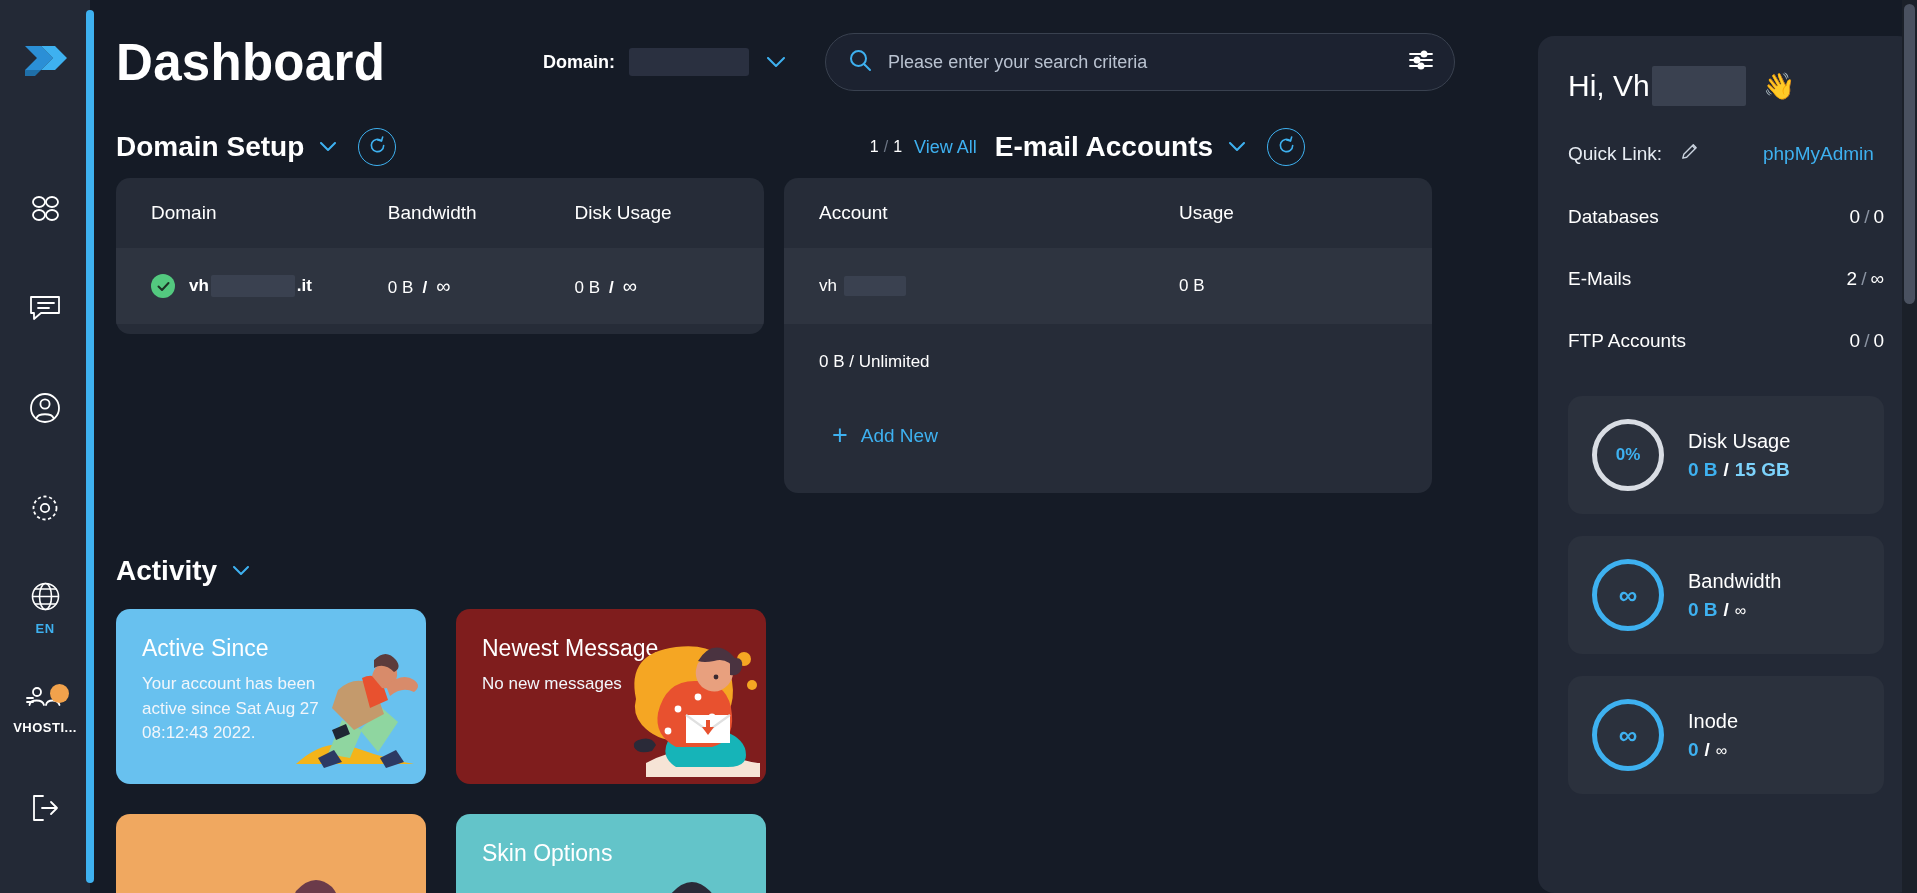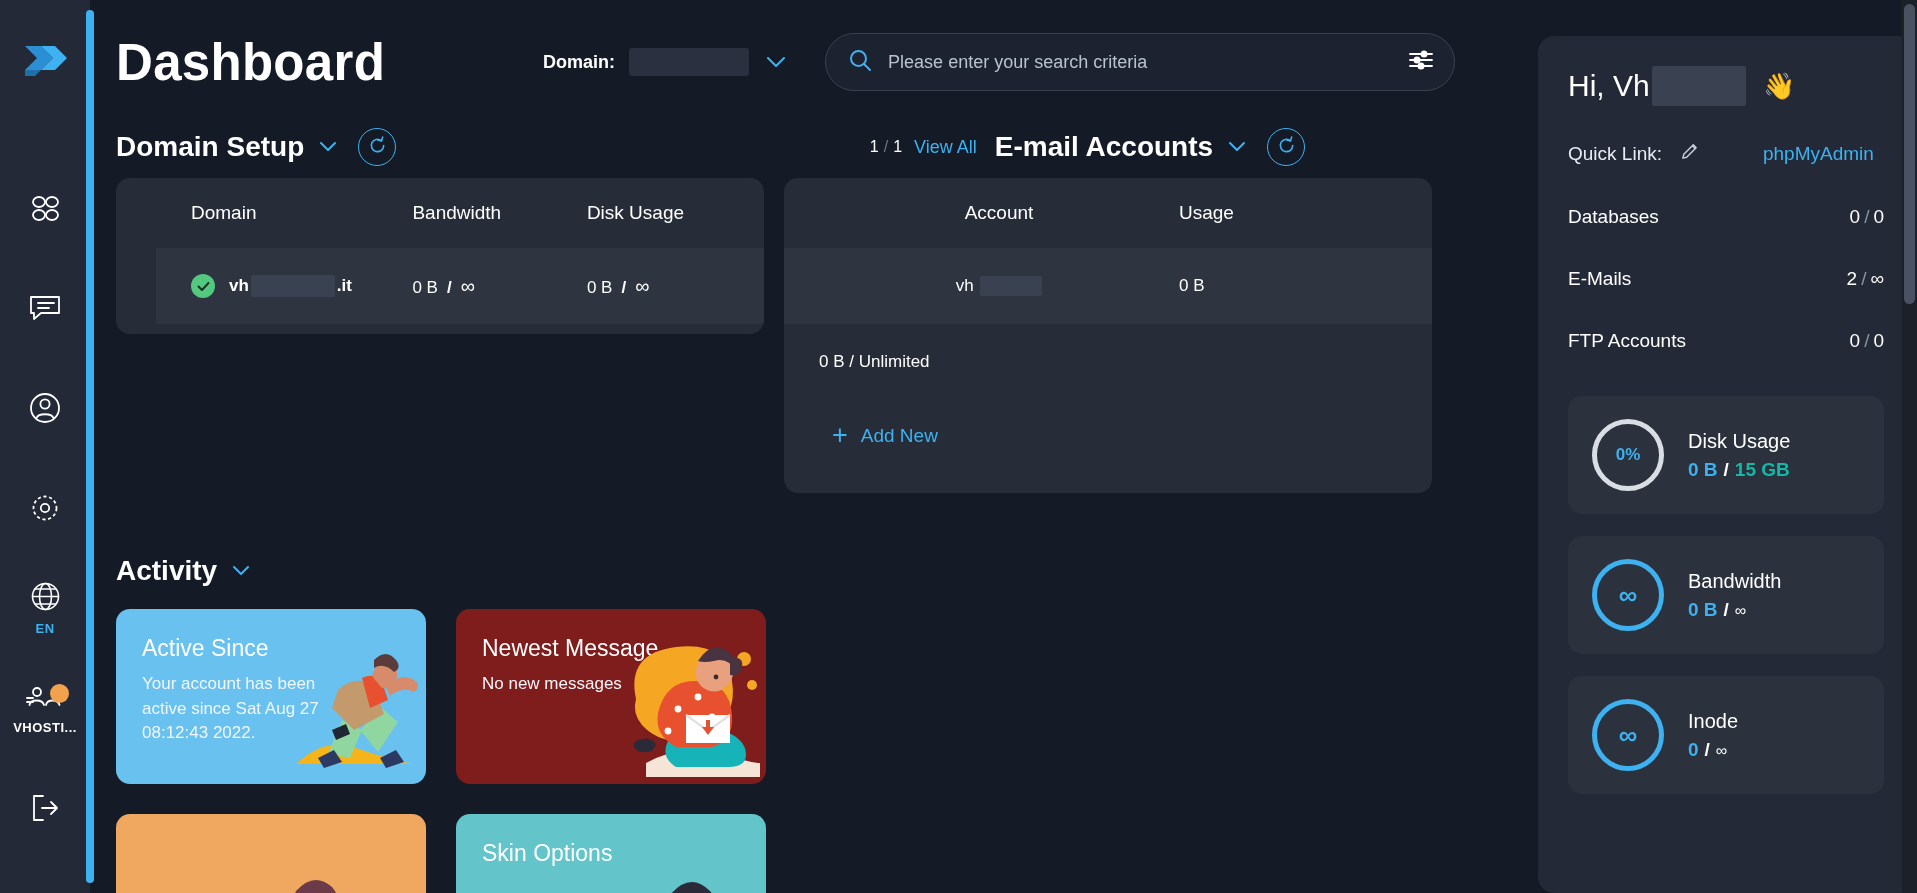--- a/index.html
+++ b/index.html
@@ -85,35 +85,35 @@
   .counter { font-size: 16px; color: #ffffff; }
   .counter .sep { color: #6d7685; margin: 0 5px; }
   .view-all { color: #3eb1f0; font-size: 18px; margin-left: 12px; cursor: pointer; }
   .spacer-flex { flex: 1 1 auto; }
 
   
   .panels { display: flex; gap: 20px; margin-top: 8px; }
   .panel {
     background: #262c38; border-radius: 14px; overflow: hidden;
   }
-  .panel.domain-panel { width: 648px; height: 156px; padding-left: 40px; }
+  .panel.domain-panel { width: 648px; height: 156px; }
   .panel.email-panel { width: 648px; height: 315px; }
   .panel-head {
     display: flex; align-items: center; height: 70px;
     font-size: 19px; color: #ffffff; padding: 0 0 0 35px;
   }
   .panel-row {
     display: flex; align-items: center; height: 76px;
     font-size: 17px; padding: 0 0 0 35px;
   }
   .panel-row.alt { background: #2e3440; }
   .c-domain { width: 250px; display: flex; align-items: center; }
   .c-bw { width: 197px; }
   .c-disk { width: 200px; }
-  .c-account { width: 360px; text-align: center; }
+  .c-account { width: 360px; }
   .c-usage { width: 250px; }
   .ok-badge {
     width: 24px; height: 24px; border-radius: 50%; background: #53c97f;
     display: flex; align-items: center; justify-content: center; margin-right: 14px;
   }
   .redact { display: inline-block; background: #3a4150; border-radius: 2px; vertical-align: middle; }
   .slash { color: #ffffff; font-weight: bold; margin: 0 9px; }
   .inf { font-size: 20px; }
   .add-new {
     display: flex; align-items: center; color: #3eb1f0;
@@ -170,21 +170,21 @@
     width: 72px; height: 72px; border-radius: 50%;
     border: 5px solid #d9dde4;
     display: flex; align-items: center; justify-content: center;
     font-size: 17px; font-weight: bold; color: #3eb1f0; flex: 0 0 72px;
   }
   .donut.cyan { border-color: #3eb1f0; color: #3eb1f0; font-size: 26px; }
   .u-text { margin-left: 24px; }
   .u-title { font-size: 20px; color: #ffffff; margin-bottom: 6px; }
   .u-val { font-size: 19px; font-weight: bold; color: #3eb1f0; }
   .u-val .sep { color: #ffffff; margin: 0 6px; }
-  .u-val .max { color: #14b8a6; }
+  .u-val .max { color: #7dd3fc; }
   .u-val .inf-sm { color: #ffffff; font-weight: normal; font-size: 16px; }
 
   .scrollbar {
     position: absolute; right: 0; top: 0; width: 15px; height: 893px;
     background: #1b2029;
   }
   .scrollbar .thumb {
     position: absolute; top: 4px; left: 2px; width: 11px; height: 300px;
     background: #4a5160; border-radius: 6px;
   }

